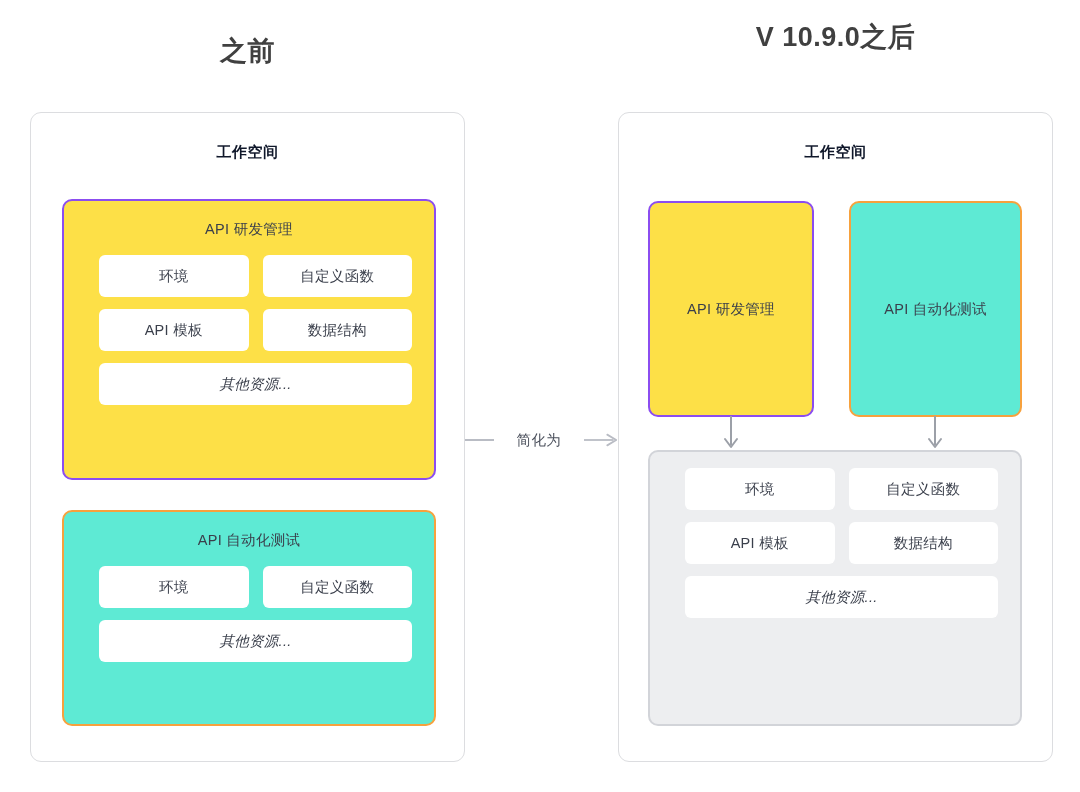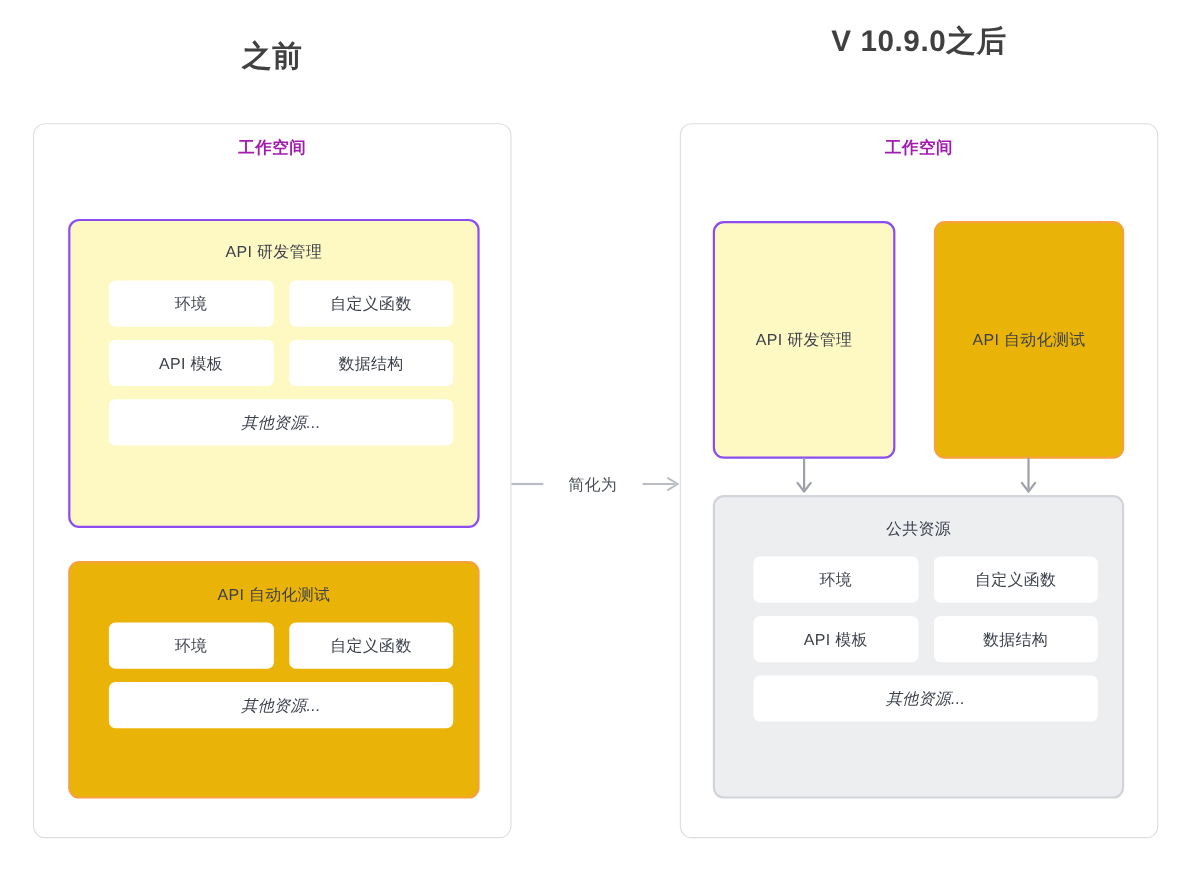--- a/index.html
+++ b/index.html
@@ -42,44 +42,44 @@
     border-radius: 11px;
     box-sizing: border-box;
   }
   .panel.left  { left: 30px;  top: 112px; width: 435px; height: 650px; }
   .panel.right { left: 618px; top: 112px; width: 435px; height: 650px; }
 
   .panel-title {
     text-align: center;
     font-size: 15px;
     font-weight: bold;
-    color: #a21caf;
-    margin-top: 12px;
+    color: #0f172a;
+    margin-top: 30px;
     letter-spacing: 0.5px;
   }
 
   
   .group {
     position: absolute;
     box-sizing: border-box;
     border-radius: 10px;
   }
   .group-title {
     text-align: center;
     font-size: 14.5px;
     color: #3a3f4b;
     padding-top: 19px;
     letter-spacing: 0.3px;
   }
   .group.purple {
-    background: #fef9c3;
+    background: #fde047;
     border: 2px solid #8b4df0;
   }
   .group.orange {
-    background: #eab308;
+    background: #5eead4;
     border: 2px solid #f7a13d;
   }
   .group.gray {
     background: #edeef0;
     border: 2px solid #d2d4d9;
   }
 
   
   .chips {
     display: flex;
@@ -218,21 +218,20 @@
     <svg class="down-arrow" id="arrow-purple-down" viewBox="0 0 18 34">
       <line x1="9" y1="0" x2="9" y2="29" stroke="#9ca0a8" stroke-width="2"></line>
       <polyline points="3,23 9,31 15,23" fill="none" stroke="#9ca0a8" stroke-width="2" stroke-linecap="round" stroke-linejoin="round"></polyline>
     </svg>
     <svg class="down-arrow" id="arrow-orange-down" viewBox="0 0 18 34">
       <line x1="9" y1="0" x2="9" y2="29" stroke="#9ca0a8" stroke-width="2"></line>
       <polyline points="3,23 9,31 15,23" fill="none" stroke="#9ca0a8" stroke-width="2" stroke-linecap="round" stroke-linejoin="round"></polyline>
     </svg>
 
     <div class="group gray" id="right-gray-group">
-      <div class="group-title">公共资源</div>
       <div class="chips">
         <div class="chip half">环境</div>
         <div class="chip half">自定义函数</div>
         <div class="chip half">API 模板</div>
         <div class="chip half">数据结构</div>
         <div class="chip full">其他资源...</div>
       </div>
     </div>
   </div>
 

